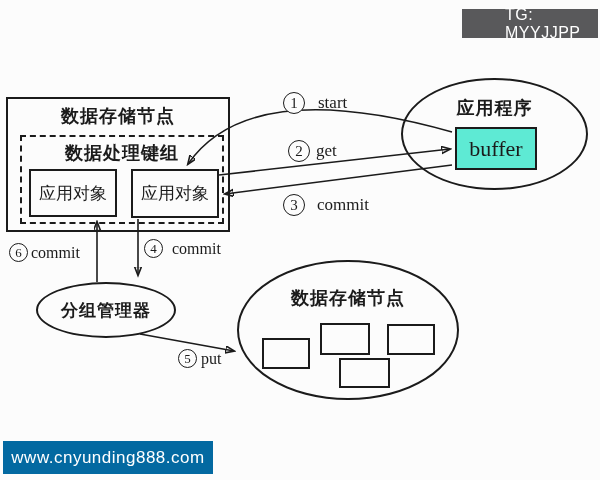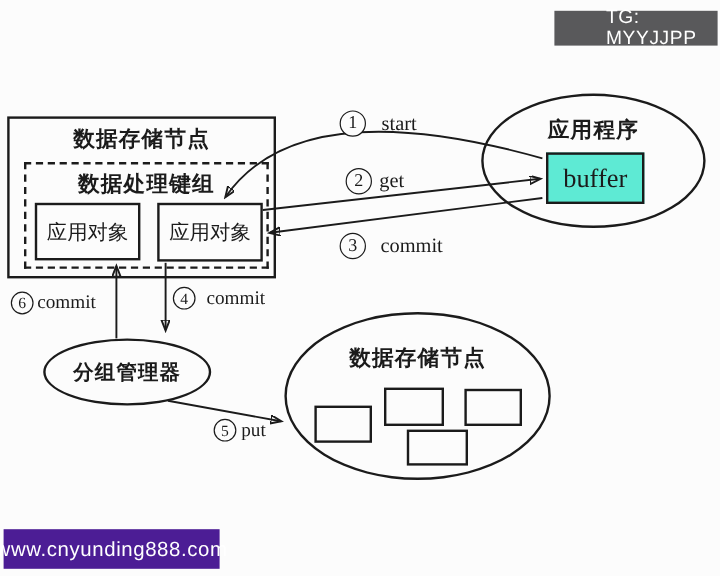--- a/index.html
+++ b/index.html
@@ -19,21 +19,21 @@
     position: absolute;
     background: #59595b;
     color: #fff;
     font-family: "Liberation Sans", "DejaVu Sans", sans-serif;
     display: flex;
     align-items: center;
     justify-content: center;
     letter-spacing: 0.5px;
   }
   .badge.tg   { left: 462px; top: 9px;   width: 136px; height: 29px; font-size: 16px; padding-left: 43px; }
-  .badge.site { left: 3px;   top: 441px; width: 180px; height: 33px; font-size: 17px; background: #4c1d95; }
+  .badge.site { left: 3px;   top: 441px; width: 210px; height: 33px; font-size: 17px; background: #0369a1; }
 
   
   .box   { position: absolute; border: 2px solid #1b1b1b; background: transparent; }
   .dashed{ border-style: dashed; }
   .box-title {
     width: 100%;
     text-align: center;
     font-weight: bold;
     letter-spacing: 1px;
   }

